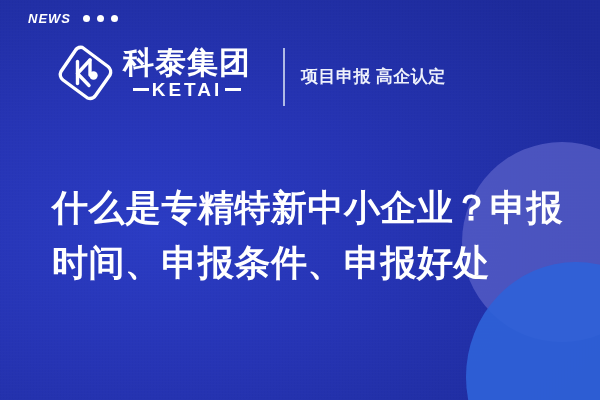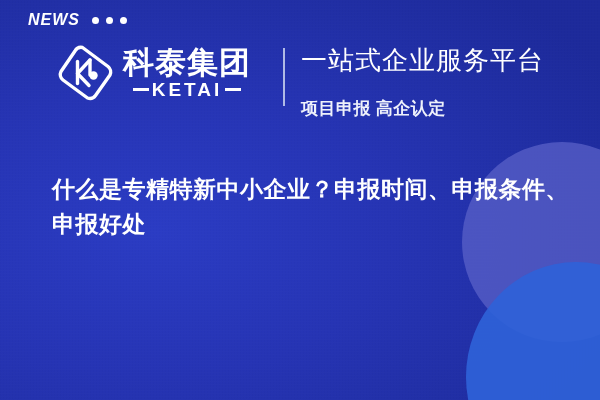--- a/index.html
+++ b/index.html
@@ -60,21 +60,21 @@
     left: 28px;
     top: 12px;
     display: flex;
     align-items: center;
     gap: 12px;
   }
   .eyebrow-text {
     color: #ffffff;
     font-style: italic;
     font-weight: bold;
-    font-size: 16px;
+    font-size: 13px;
     letter-spacing: 1px;
     line-height: 1;
   }
   .eyebrow-dots {
     display: flex;
     gap: 7px;
     align-items: center;
   }
   .eyebrow-dots i {
     display: block;
@@ -166,21 +166,21 @@
     white-space: nowrap;
   }
 
   
   .headline {
     position: absolute;
     left: 52px;
     top: 157px;
     width: 520px;
     color: #ffffff;
-    font-size: 23px;
+    font-size: 36px;
     font-weight: bold;
     line-height: 1.52;
     letter-spacing: .5px;
   }
 </style>
 </head>
 <body>
 
 <div class="banner">
 
@@ -216,19 +216,18 @@
         <i class="dash"></i>
         <span class="logo-latin">KETAI</span>
         <i class="dash"></i>
       </span>
     </span>
   </div>
 
   <div class="divider"></div>
 
   <div class="tagline-block">
-    <div class="tagline">一站式企业服务平台</div>
     <div class="tagline-sub">项目申报 高企认定</div>
   </div>
 
   <h1 class="headline">什么是专精特新中小企业？申报时间、申报条件、申报好处</h1>
 
 </div>
 
 </body></html>

